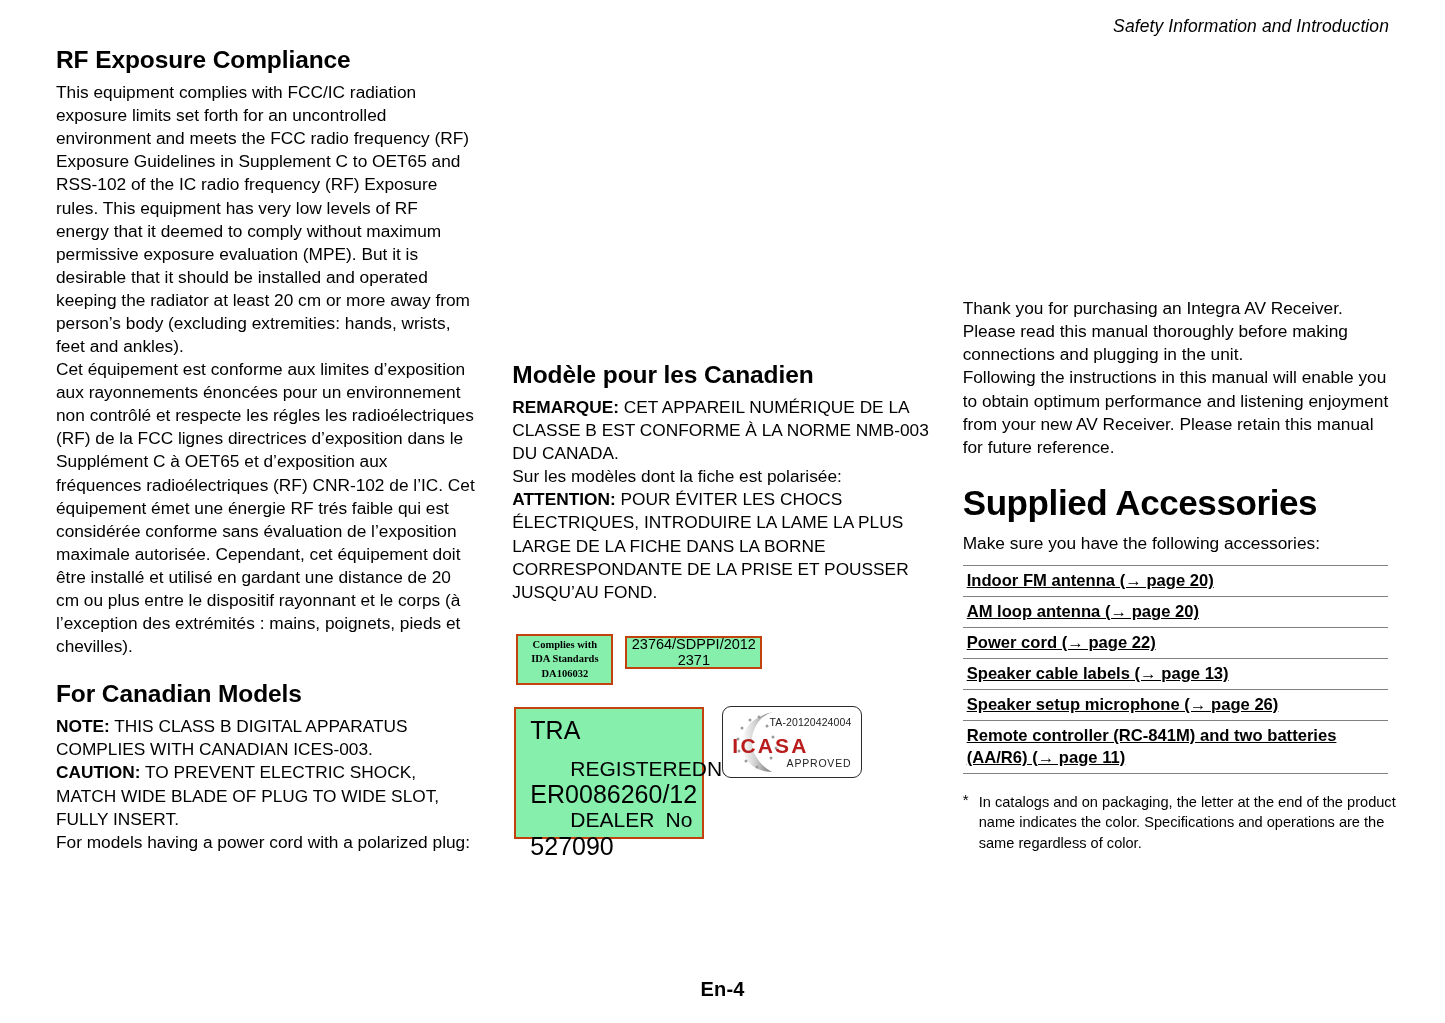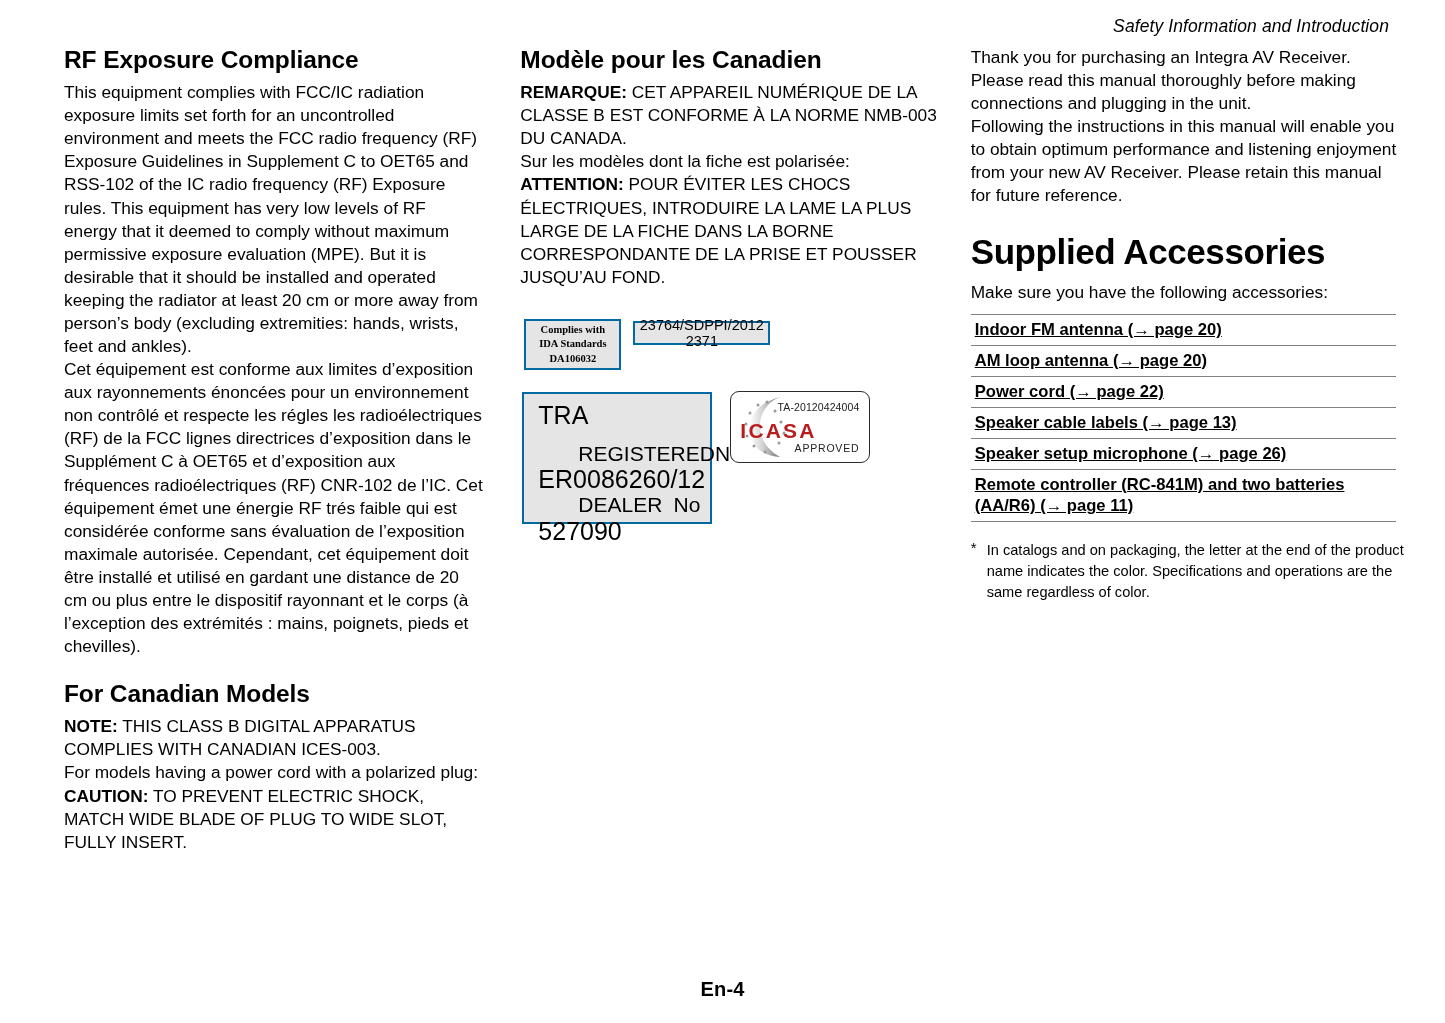--- a/index.html
+++ b/index.html
@@ -24,25 +24,25 @@
     font-style: italic;
     font-size: 17.5px;
     letter-spacing: 0.1px;
     white-space: nowrap;
   }
 
   
   #columns {
     position: absolute;
     top: 46px;
-    left: 64px;
+    left: 56px;
     width: 1340px;
     display: flex;
     gap: 1px;
-    align-items: flex-start;
+    align-items: flex-end;
   }
   .col {
     box-sizing: border-box;
   }
   .col-1 { width: 456px; padding-right: 36px; }
   .col-2 { width: 450px; padding-right: 32px; }
   .col-3 { width: 434px; }
 
   h2.sec-head {
     font-size: 24.5px;
@@ -72,43 +72,43 @@
   .lead { font-weight: bold; }
 
   
   #cert-area {
     margin-top: 30px;
     position: relative;
     height: 220px;
   }
   .mark-box {
     position: absolute;
-    border: 2px solid #0369a1;
-    background: #e5e5e5;
+    border: 2px solid #c2410c;
+    background: #86efac;
     box-sizing: border-box;
   }
   #ida-box {
     left: 4px;
     top: 0px;
     width: 97px;
     height: 51px;
     display: flex;
     flex-direction: column;
     align-items: center;
     justify-content: center;
     font-family: "Liberation Serif", serif;
     font-weight: bold;
     font-size: 10.5px;
     line-height: 1.38;
   }
   #sdppi-box {
     left: 113px;
     top: 2px;
     width: 137px;
-    height: 24px;
+    height: 33px;
     display: flex;
     flex-direction: column;
     align-items: center;
     justify-content: center;
     font-size: 14.5px;
     line-height: 1.12;
     border-width: 2px;
   }
   #tra-box {
     left: 2px;
@@ -235,25 +235,25 @@
     <p class="body">This equipment complies with FCC/IC radiation exposure limits set forth for an uncontrolled environment and meets the FCC radio frequency (RF) Exposure Guidelines in Supplement C to OET65 and RSS-102 of the IC radio frequency (RF) Exposure rules. This equipment has very low levels of RF energy that it deemed to comply without maximum permissive exposure evaluation (MPE). But it is desirable that it should be installed and operated keeping the radiator at least 20 cm or more away from person’s body (excluding extremities: hands, wrists, feet and ankles).</p>
 
     <p class="body">Cet équipement est conforme aux limites d’exposition aux rayonnements énoncées pour un environnement non contrôlé et respecte les régles les radioélectriques (RF) de la FCC lignes directrices d’exposition dans le Supplément C à OET65 et d’exposition aux fréquences radioélectriques (RF) CNR-102 de l’IC. Cet équipement émet une énergie RF trés faible qui est considérée conforme sans évaluation de l’exposition maximale autorisée. Cependant, cet équipement doit être installé et utilisé en gardant une distance de 20 cm ou plus entre le dispositif rayonnant et le corps (à l’exception des extrémités : mains, poignets, pieds et chevilles).</p>
 
     <h2 class="sec-head tight-top">For Canadian Models</h2>
 
     <p class="body">
       <span class="lead">NOTE:</span><span> THIS CLASS B DIGITAL APPARATUS COMPLIES WITH CANADIAN ICES-003.</span>
     </p>
 
-    <p class="body">For models having a power cord with a polarized plug:</p>
-
     <p class="body">
       <span class="lead">CAUTION:</span><span> TO PREVENT ELECTRIC SHOCK, MATCH WIDE BLADE OF PLUG TO WIDE SLOT, FULLY INSERT.</span>
     </p>
+
+    <p class="body">For models having a power cord with a polarized plug:</p>
   </div>
 
   <div class="col col-2">
 
     <h2 class="sec-head">Modèle pour les Canadien</h2>
 
     <p class="body">
       <span class="lead">REMARQUE:</span><span> CET APPAREIL NUMÉRIQUE DE LA CLASSE B EST CONFORME À LA NORME NMB-003 DU CANADA.</span>
     </p>
 

